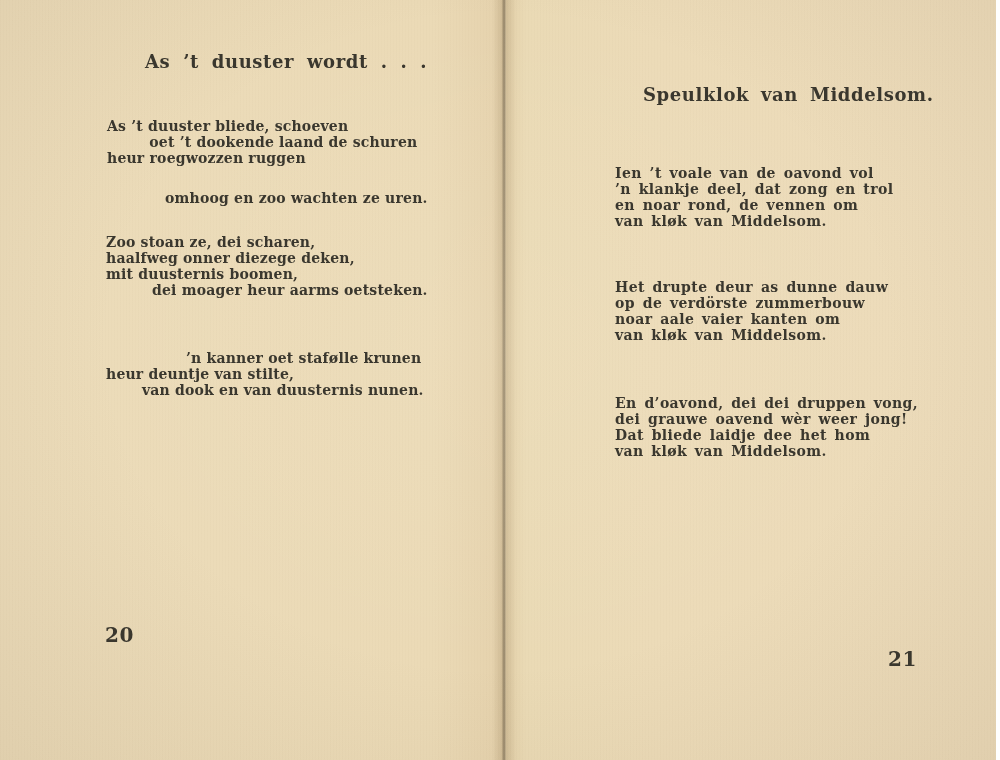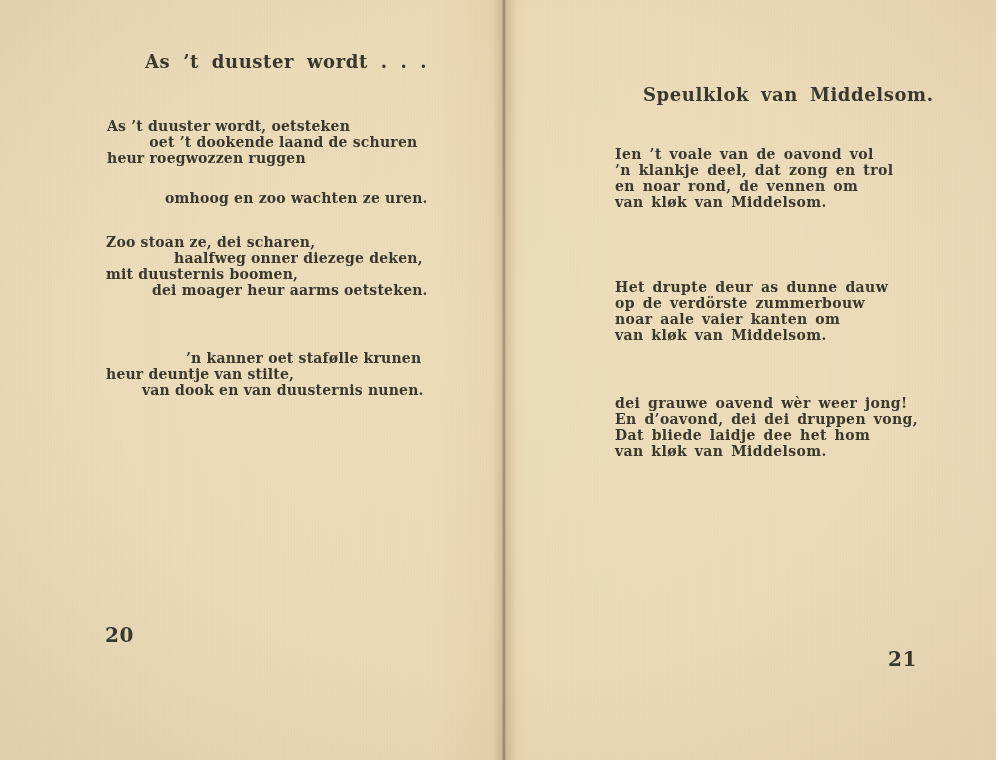--- a/index.html
+++ b/index.html
@@ -52,26 +52,26 @@
     font-size: 14px;
     font-weight: bold;
     line-height: 16px;
     letter-spacing: 0.2px;
     white-space: nowrap;
   }
   .page-right-text .line { letter-spacing: 0.4px; word-spacing: 2.5px; }
   .s-l1 { left: 107px; top: 118px; }
   .s-l2 { left: 106px; top: 234px; }
   .s-l3 { left: 106px; top: 350px; }
-  .s-r1 { left: 615px; top: 146px; }
+  .s-r1 { left: 615px; top: 165px; }
   .s-r2 { left: 615px; top: 279px; }
   .s-r3 { left: 615px; top: 395px; }
   .ml53 { margin-left: 32px; text-align: center; }
   .ml58 { margin-left: 58px; margin-top: 24px; }
-  .ml68 { margin-left: 68px; }
+  .ml68 { }
   .ml46 { margin-left: 46px; }
   .ml80 { margin-left: 80px; }
   .ml36 { margin-left: 36px; text-align: right; }
   .page-number {
     position: absolute;
     font-size: 20px;
     font-weight: bold;
     letter-spacing: 0.5px;
   }
   .pn-left  { left: 105px; top: 623px; }
@@ -83,21 +83,21 @@
 <div class="spread">
 
   <div class="page left"></div>
   <div class="page right"></div>
   <div class="gutter"></div>
   <div class="paper-texture"></div>
 
   <div class="poem-title title-left">As ’t duuster wordt . . .</div>
 
   <div class="stanza s-l1">
-    <div class="line">As ’t duuster wordt, oetsteken</div>
+    <div class="line">As ’t duuster bliede, schoeven</div>
     <div class="line ml53">oet ’t dookende laand de schuren</div>
     <div class="line">heur roegwozzen ruggen</div>
     <div class="line ml58">omhoog en zoo wachten ze uren.</div>
   </div>
 
   <div class="stanza s-l2">
     <div class="line">Zoo stoan ze, dei scharen,</div>
     <div class="line ml68">haalfweg onner diezege deken,</div>
     <div class="line">mit duusternis boomen,</div>
     <div class="line ml46">dei moager heur aarms oetsteken.</div>
@@ -122,22 +122,22 @@
     </div>
 
     <div class="stanza s-r2">
       <div class="line">Het drupte deur as dunne dauw</div>
       <div class="line">op de verdörste zummerbouw</div>
       <div class="line">noar aale vaier kanten om</div>
       <div class="line">van kløk van Middelsom.</div>
     </div>
 
     <div class="stanza s-r3">
+      <div class="line">En d’oavond, dei dei druppen vong,</div>
       <div class="line">dei grauwe oavend wèr weer jong!</div>
-      <div class="line">En d’oavond, dei dei druppen vong,</div>
       <div class="line">Dat bliede laidje dee het hom</div>
       <div class="line">van kløk van Middelsom.</div>
     </div>
 
     <div class="page-number pn-right">21</div>
   </div>
 
 </div>
 
 </body></html>

